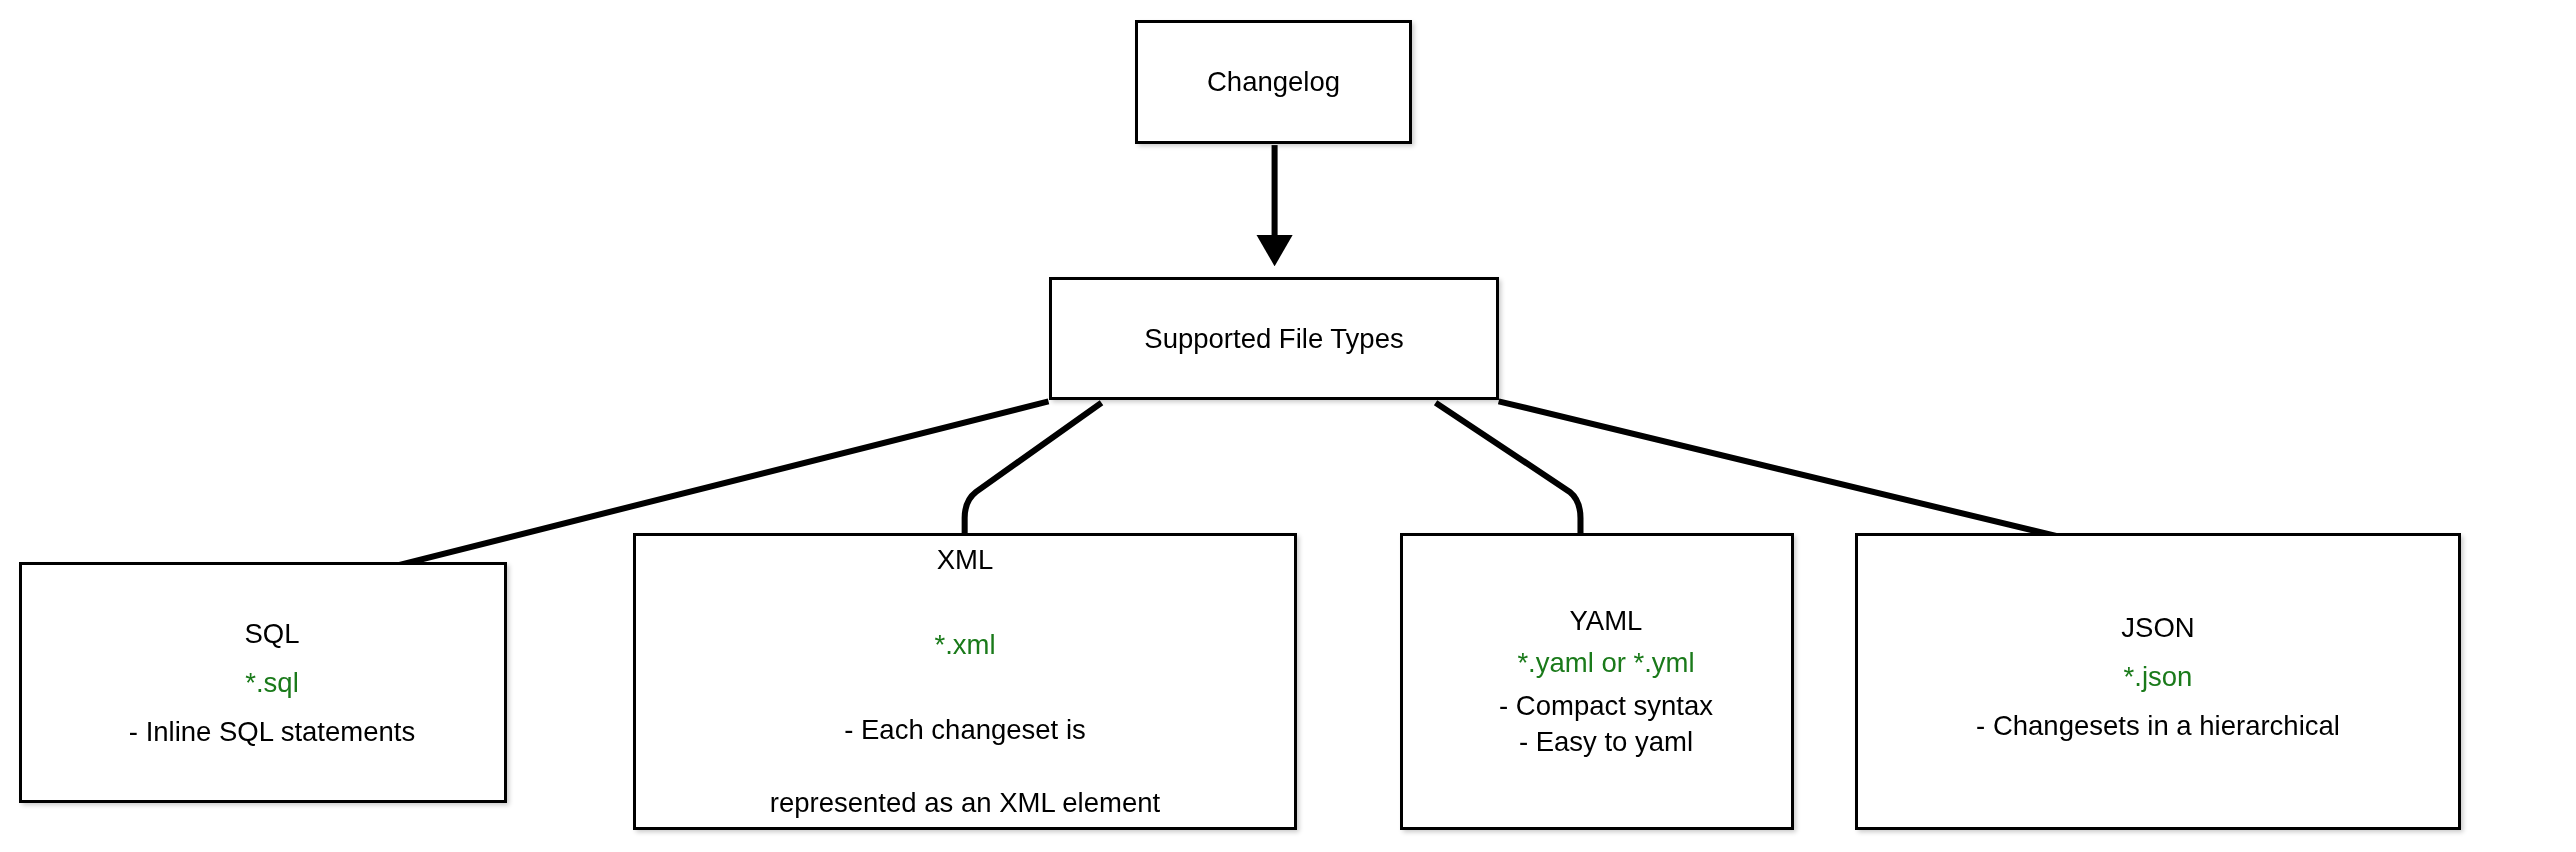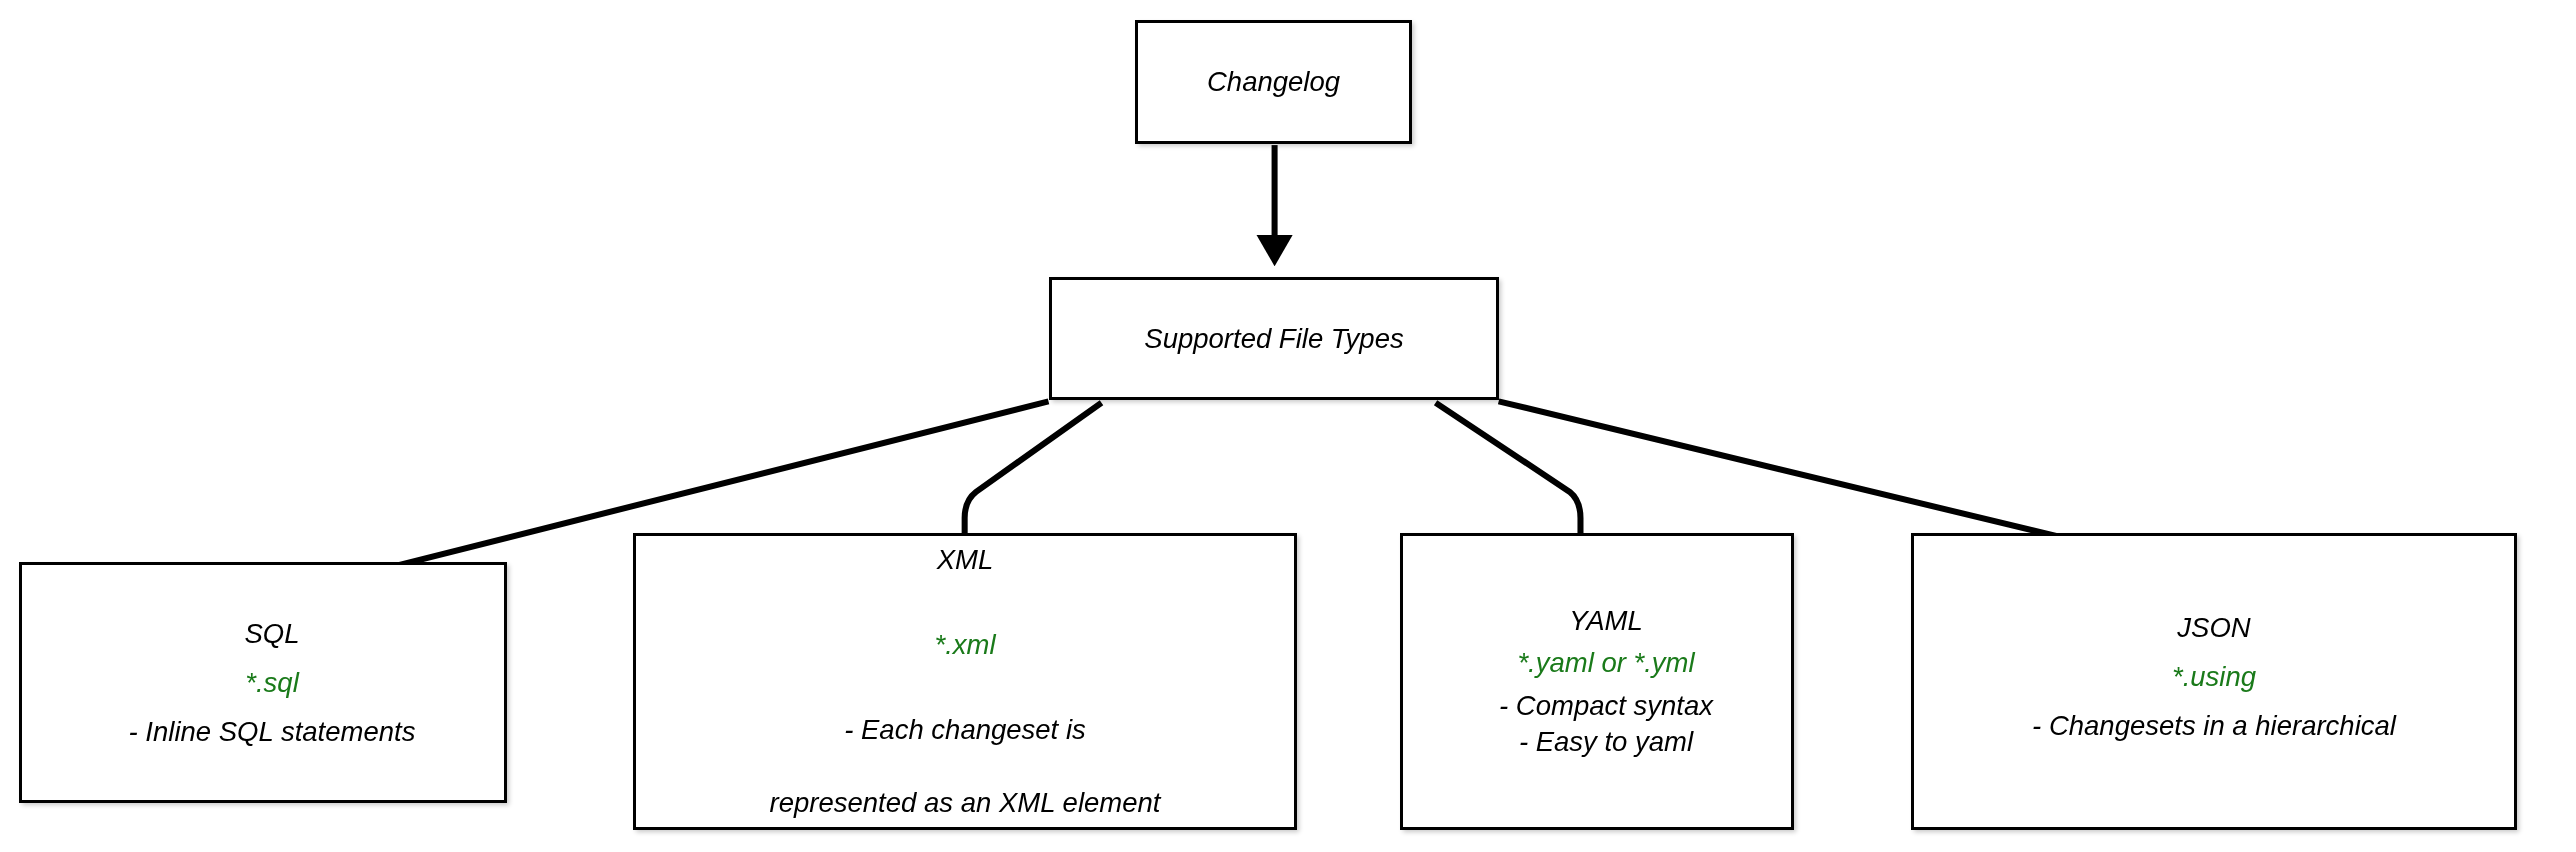--- a/index.html
+++ b/index.html
@@ -12,21 +12,20 @@
     font-family: "Liberation Sans", sans-serif;
     -webkit-font-smoothing: antialiased;
   }
 
   #diagram-canvas {
     position: relative;
     width: 2576px;
     height: 853px;
     background: #ffffff;
     overflow: hidden;
-    font-style: italic;
   }
 
   
   #edge-layer {
     position: absolute;
     left: 0;
     top: 0;
     width: 2576px;
     height: 853px;
     pointer-events: none;
@@ -106,21 +105,21 @@
 
   #node-yaml {
     left: 1400px;
     top: 533px;
     width: 394px;
     height: 297px;
     padding-left: 18px;
   }
 
   #node-json {
-    left: 1911px;
+    left: 1855px;
     top: 533px;
     width: 606px;
     height: 297px;
     justify-content: center;
   }
 </style>
 </head>
 <body>
 
 <div id="diagram-canvas">
@@ -178,20 +177,20 @@
     <span class="node-line node-ext">*.yaml or *.yml</span>
     <span class="gap-xs"></span>
     <span class="node-line node-desc">- Compact syntax</span>
     <span class="gap-tiny"></span>
     <span class="node-line node-desc">- Easy to yaml</span>
   </div>
 
   <div class="node" id="node-json">
     <span class="node-line node-title">JSON</span>
     <span class="gap-sm"></span>
-    <span class="node-line node-ext">*.using</span>
+    <span class="node-line node-ext">*.json</span>
     <span class="gap-sm"></span>
     <span class="node-line node-desc">- Changesets in a hierarchical</span>
     <span class="gap-tiny"></span>
   </div>
 
 </div>
 
 
 </body></html>

